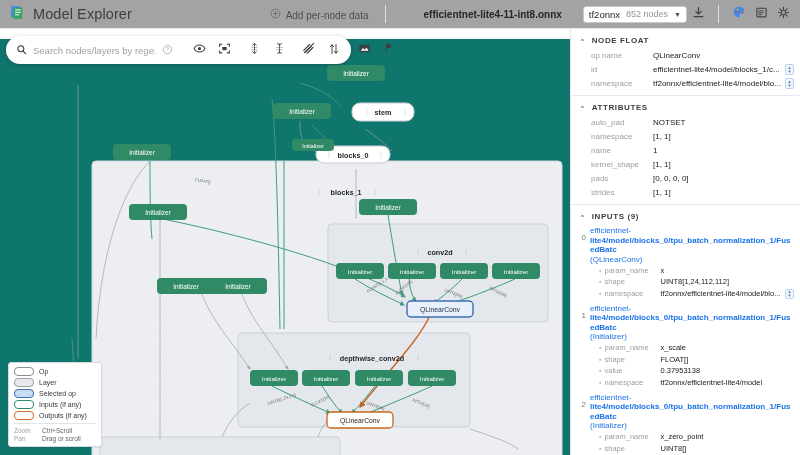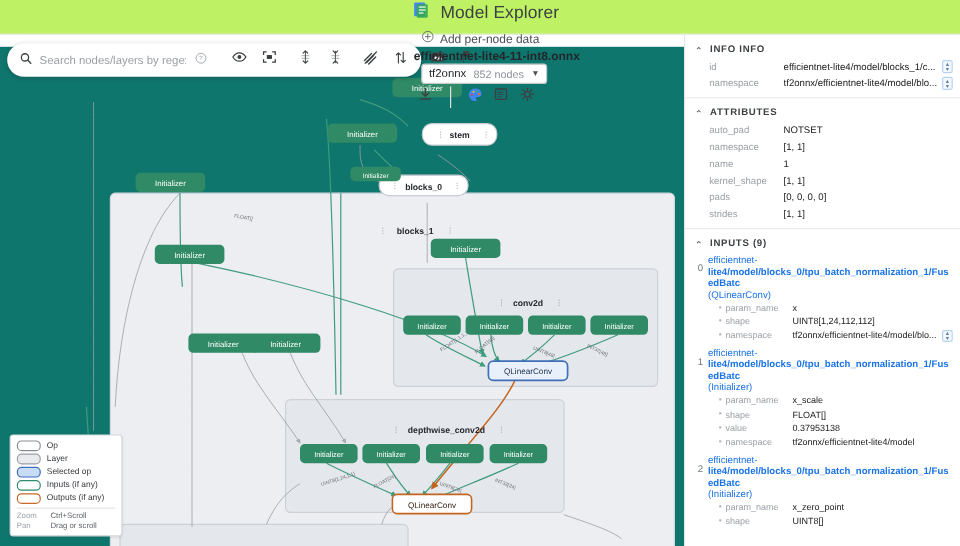--- a/index.html
+++ b/index.html
@@ -7,40 +7,39 @@
     width: 800px; height: 455px;
     font-family: "Liberation Sans", sans-serif;
     overflow: hidden;
     background: #ffffff;
   }
   #app { position: relative; width: 800px; height: 455px; }
 
   
   .topbar {
     position: absolute; left: 0; top: 0; width: 800px; height: 29px;
-    background: #bef264;
+    background: #a3a3a3;
     display: flex; align-items: center;
     border-bottom: 1px solid #e8eaed;
     z-index: 40;
-    flex-direction: column;
   }
   .brand { display: flex; align-items: center; gap: 7px; padding-left: 9px; }
   .brand-title { font-size: 14.5px; color: #3c4043; letter-spacing: .1px; }
   .topbar-spacer { flex: 1 1 auto; }
   .add-node-data {
     display: flex; align-items: flex-end; gap: 5px;
     font-size: 10px; color: #4a4f55; padding: 3px 8px; border-radius: 4px;
     cursor: pointer;
   }
   .vdiv { width: 1px; height: 18px; background: #dcdfe3; margin: 0 9px; }
   .model-name { font-size: 10px; font-weight: bold; color: #23262a; white-space: nowrap; padding-left: 28px; }
   .src-chip {
     display: flex; align-items: center; gap: 6px;
     border: 1px solid #c6cace; border-radius: 3px;
-    padding: 2px 5px; margin-left: 7px; background: #fff; cursor: pointer;
+    padding: 2px 5px; margin-left: 21px; background: #fff; cursor: pointer;
   }
   .src-name { font-size: 9.5px; color: #24272b; }
   .src-count { font-size: 9px; color: #8e949b; }
   .caret { font-size: 7px; color: #4b5055; }
   .icon-btn {
     width: 22px; height: 22px; display: flex; align-items: center; justify-content: center;
     cursor: pointer; border-radius: 3px;
   }
   .topbar-right { display: flex; align-items: center; padding-right: 6px; }
 
@@ -542,21 +541,25 @@
       <div class="leg-k">Pan</div>
       <div class="leg-v">Drag or scroll</div>
     </div>
   </div>
 
   <div class="panel">
     <div class="panel-inner">
 
       <div class="sect-head">
         <span class="sect-chev">⌄</span>
-        <span class="sect-title">INFO INFO</span>
+        <span class="sect-title">NODE FLOAT</span>
+      </div>
+      <div class="kv">
+        <span class="kv-k">op name</span>
+        <span class="kv-v">QLinearConv</span>
       </div>
       <div class="kv">
         <span class="kv-k">id</span>
         <span class="kv-v">efficientnet-lite4/model/blocks_1/c...</span>
         <span class="kv-exp">
             <span>▲</span>
             <span>▼</span>
           </span>
       </div>
       <div class="kv">

